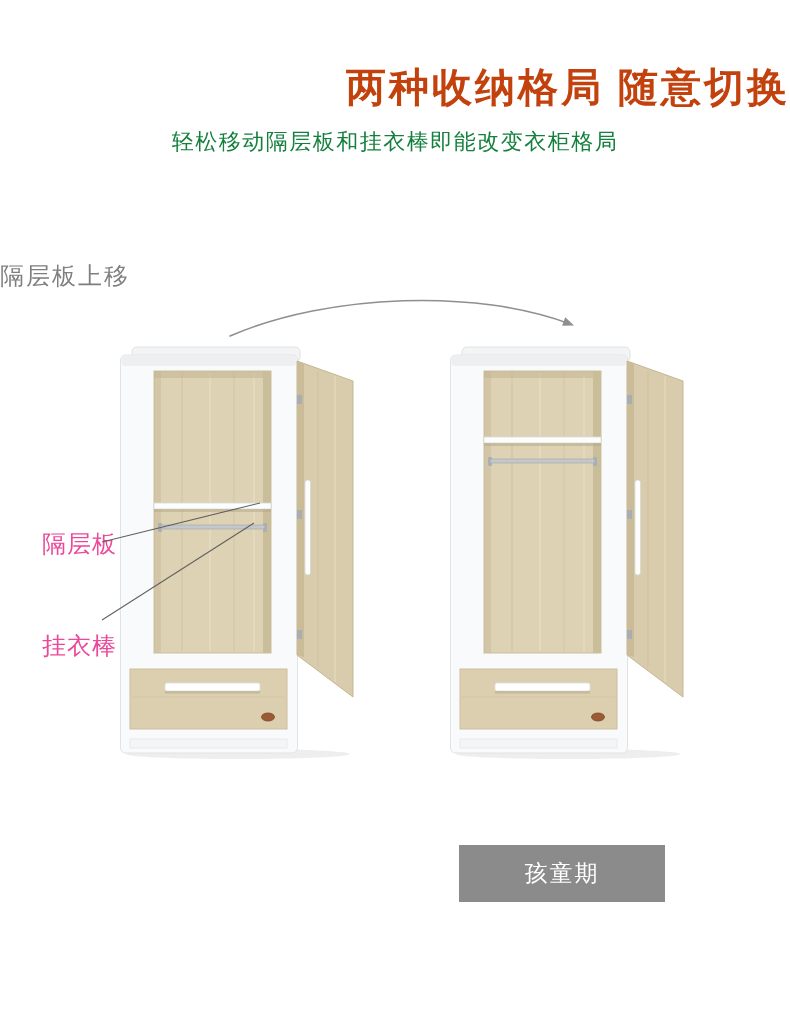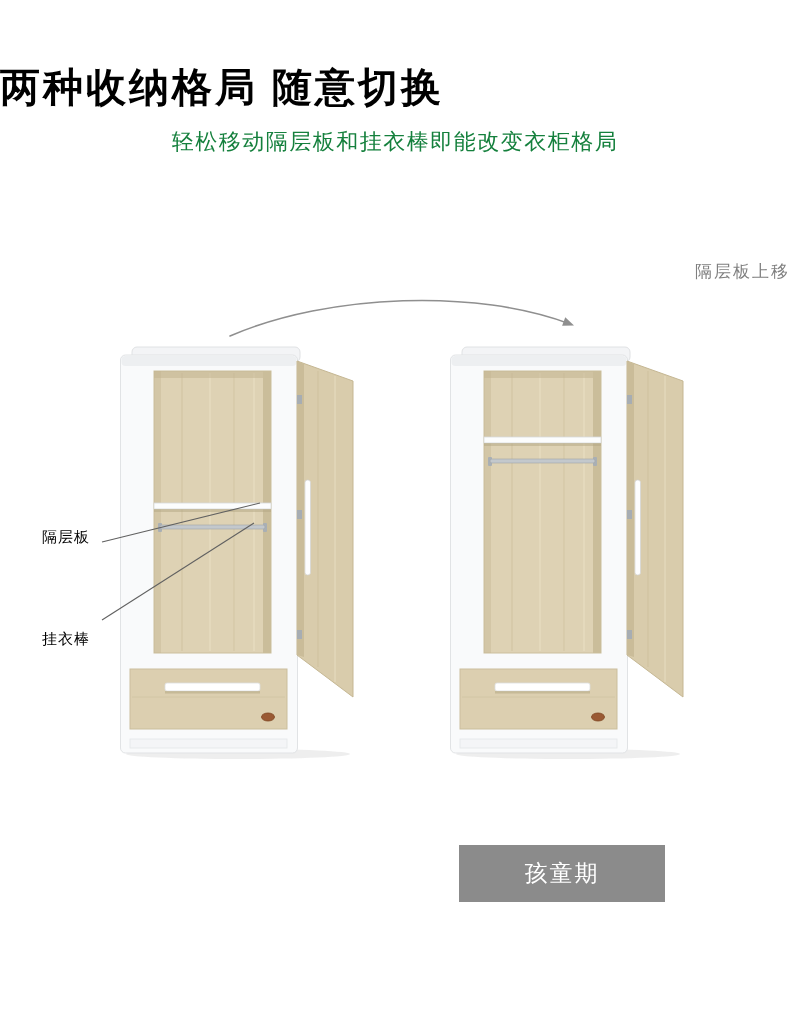--- a/index.html
+++ b/index.html
@@ -8,48 +8,48 @@
     position: relative;
     width: 790px;
     height: 1015px;
     background: #ffffff;
     font-family: "Liberation Sans", sans-serif;
     overflow: hidden;
   }
   .title {
     position: absolute;
     top: 60px; left: 0; width: 100%;
-    text-align: left;
+    text-align: right;
     font-size: 40px;
     font-weight: 700;
-    color: #000000;
+    color: #c2410c;
     letter-spacing: 3px;
     margin: 0;
   }
   .subtitle {
     position: absolute;
     top: 127px; left: 0; width: 100%;
     text-align: center;
     font-size: 22px;
     color: #15803d;
     letter-spacing: 1.5px;
     margin: 0;
   }
   .arrow-label {
     position: absolute;
     top: 260px; left: 0; width: 100%;
-    text-align: right;
-    font-size: 17px;
+    text-align: left;
+    font-size: 24px;
     color: #7f7f7f;
     letter-spacing: 2px;
   }
   .part-label {
     position: absolute;
-    font-size: 15px;
-    color: #000000;
+    font-size: 24px;
+    color: #ec4899;
     letter-spacing: 1px;
   }
   .part-label.shelf { left: 42px; top: 528px; }
   .part-label.rod   { left: 42px; top: 630px; }
   .wardrobe {
     position: absolute;
     top: 345px;
     width: 235px;
     height: 414px;
   }

